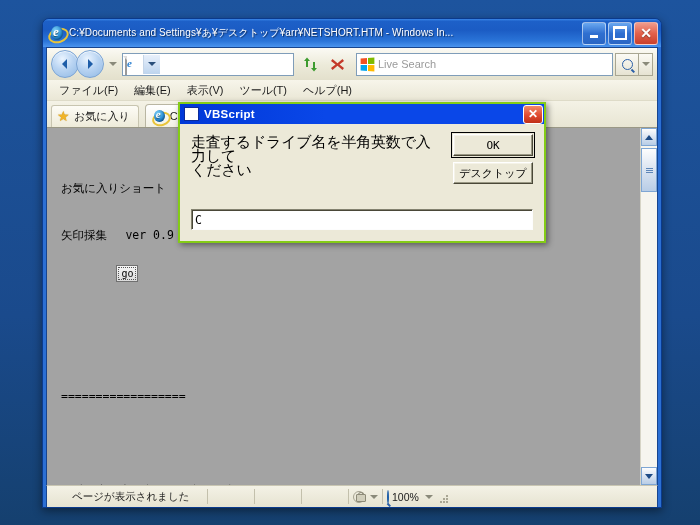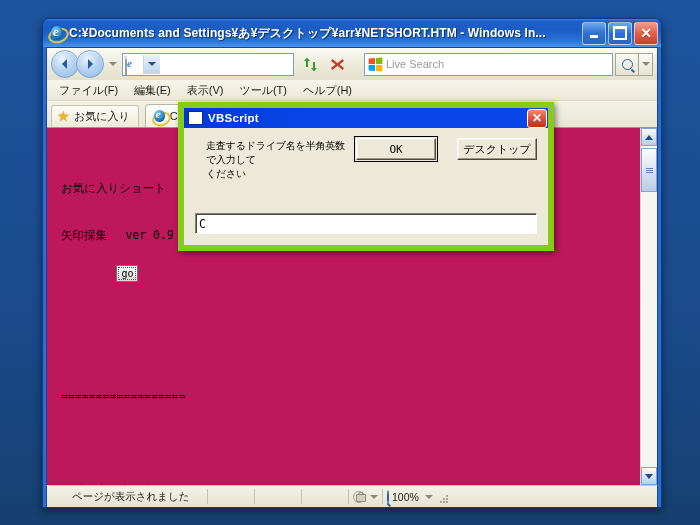--- a/index.html
+++ b/index.html
@@ -59,22 +59,22 @@
   .ie-logo .eball::after {
     content: "e";
     position: absolute; left: 2px; top: -2px;
     font-family: "Liberation Serif", serif;
     font-style: italic; font-weight: bold;
     font-size: 13px; color: #fff;
     text-shadow: 0 1px 1px rgba(0,0,0,.5);
   }
   #window-title {
     color: #fff;
-    font-size: 12px;
-    font-weight: bold;
+    font-size: 10px;
+    font-weight: normal;
     text-shadow: 1px 1px 1px rgba(0,0,0,.55);
     white-space: nowrap;
     overflow: hidden;
     flex: 1 1 auto;
     letter-spacing: .1px;
   }
   .win-buttons { display: flex; gap: 2px; flex: 0 0 auto; align-items: center; }
   .win-btn {
     width: 22px; height: 21px;
     border: 1px solid rgba(255,255,255,.55);
@@ -173,21 +173,21 @@
     width: 23px; height: 23px; flex:0 0 auto;
     display:flex;align-items:center;justify-content:center;
     border:1px solid transparent; margin-right:2px;
   }
   #search-box {
     flex: 1 1 auto;
     height: 21px;
     background:#fff;
     border:1px solid #7f9db9;
     display:flex;align-items:center;
-    margin: 0 2px 0 12px;
+    margin: 0 2px 0 4px;
     padding-left: 3px;
     min-width: 0;
   }
   .ms-flag {
     width:14px;height:13px;flex:0 0 auto;margin-right:4px;
     display:grid;grid-template-columns:1fr 1fr;grid-template-rows:1fr 1fr;gap:1px;
     transform: perspective(20px) rotateY(-12deg);
   }
   .ms-flag i { display:block; }
   .ms-flag i:nth-child(1){background:#f25022;}
@@ -261,21 +261,21 @@
   }
   .tab .ie-logo { width:15px;height:15px;margin-right:3px; }
   .tab .ie-logo .ring { width:15px;height:10px;top:3px;border-width:2px; }
   .tab .ie-logo .eball { width:11px;height:12px;left:2px;top:1px; }
   .tab .ie-logo .eball::after { font-size:11px; left:2px; top:-2px; }
   .tab-label { font-size:11px;color:#222;white-space:nowrap;overflow:hidden; }
 
   
   #page-viewport {
     flex: 1 1 auto;
-    background:#be185d;
+    background:#a3a3a3;
     border-top: 1px solid #9a9886;
     display:flex;
     overflow:hidden;
     position: relative;
   }
   #page-content {
     flex:1 1 auto;
     padding: 22px 0 0 14px;
     font-family: "DejaVu Sans Mono", "Liberation Mono", monospace;
     font-size: 11.5px;
@@ -378,21 +378,21 @@
   .grip-corner i {
     position:absolute;width:2px;height:2px;background:#a9a694;
   }
 
   
   #vbs-dialog {
     position:absolute;
     left: 178px; top: 102px;
     width: 364px; height: 137px;
     background: #0a2fd0;
-    border: 6px solid #84cc16;
+    border: 2px solid #84cc16;
     box-shadow: 2px 2px 6px rgba(0,0,0,.45);
     display:flex;flex-direction:column;
     z-index: 50;
   }
   #vbs-titlebar {
     height: 20px;
     background: linear-gradient(90deg,#0038d8 0%, #0a47e8 40%, #0a47e8 100%);
     display:flex;align-items:center;
     padding: 0 1px 0 4px;
     flex:0 0 auto;
@@ -417,29 +417,28 @@
     background:#ece9d8;
     border: 1px solid #ece9d8;
     padding: 9px 10px 10px 10px;
     display:flex;flex-direction:column;
     position:relative;
   }
   #vbs-top { display:flex; align-items:flex-start; }
   #vbs-message {
     flex:1 1 auto;
     font-family:"DejaVu Sans Mono","Liberation Mono",monospace;
-    font-size:10px;
+    font-size:15px;
     line-height:14px;
     color:#000;
     padding-top:1px;
     white-space: pre-line;
     letter-spacing:-0.2px;
-    margin-left:11px;
-  }
-  #vbs-buttons { flex:0 0 auto; display:flex;flex-direction:row;gap:21px;margin-left:8px; }
+  }
+  #vbs-buttons { flex:0 0 auto; display:flex;flex-direction:column;gap:6px;margin-left:8px; }
   .vbs-btn {
     width: 78px; height: 20px;
     background: #ece9d8;
     border-top: 1px solid #fff;
     border-left: 1px solid #fff;
     border-right: 1px solid #4a4838;
     border-bottom: 1px solid #4a4838;
     box-shadow: inset -1px -1px 0 #9a9884, inset 1px 1px 0 #f5f3e8;
     display:flex;align-items:center;justify-content:center;
     font-family:"DejaVu Sans Mono","Liberation Mono",monospace;

